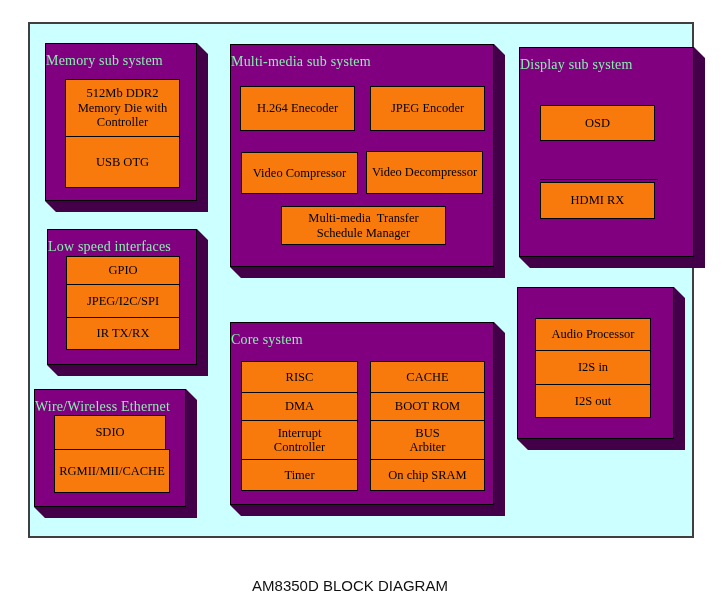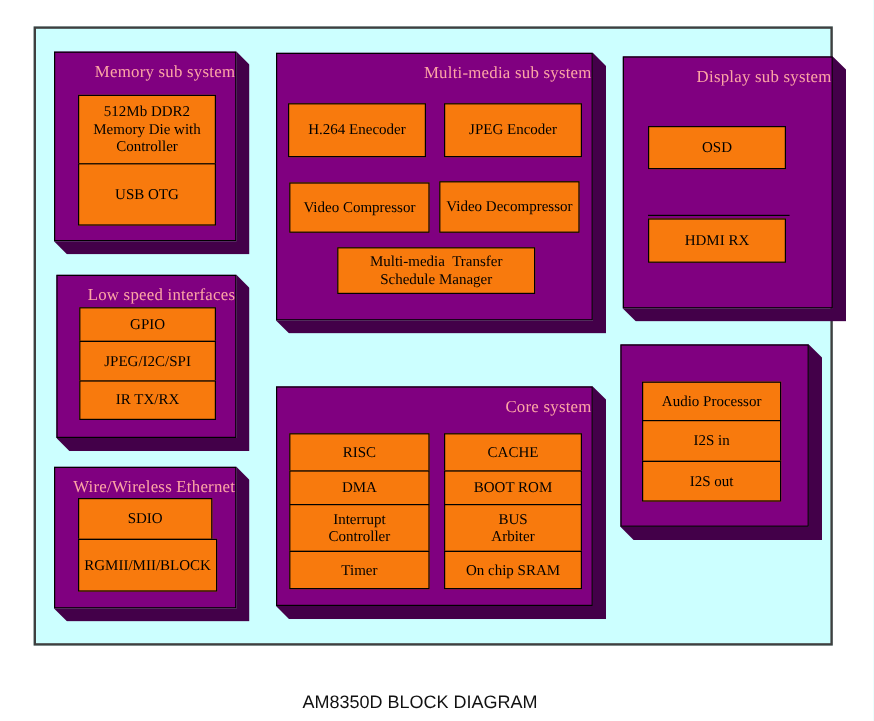--- a/index.html
+++ b/index.html
@@ -31,22 +31,22 @@
   }
   .face{
     position:absolute;inset:0;
     background:var(--block,#800080);
     border:1.5px solid #000;
     box-sizing:border-box;
     z-index:1;
   }
   .btitle{
     position:absolute;top:9px;left:0;right:0;
-    text-align:right;
-    font-size:14px;color:#fca5a5;
+    text-align:left;
+    font-size:14px;color:#86efac;
     letter-spacing:0.2px;
   }
   .obox{
     position:absolute;
     background:var(--box,#f87a0d);
     border:1.5px solid #000;
     box-sizing:border-box;
     display:flex;align-items:center;justify-content:center;
     text-align:center;
   }
@@ -130,29 +130,29 @@
       </div>
       <div class="obox" style="left:18px;top:54px;width:114px;height:34px">
         <span class="olabel">JPEG/I2C/SPI</span>
       </div>
       <div class="obox" style="left:18px;top:87px;width:114px;height:33px">
         <span class="olabel">IR TX/RX</span>
       </div>
     </div>
   </div>
 
-  <div class="block" style="left:15px;top:365px;width:152px;height:118px">
+  <div class="block" style="left:4px;top:365px;width:152px;height:118px">
     <div class="extrude"></div>
     <div class="face">
       <div class="btitle">Wire/Wireless Ethernet</div>
       <div class="obox" style="left:19px;top:25px;width:112px;height:35px">
         <span class="olabel">SDIO</span>
       </div>
       <div class="obox" style="left:19px;top:59px;width:116px;height:44px">
-        <span class="olabel">RGMII/MII/BLOCK</span>
+        <span class="olabel">RGMII/MII/CACHE</span>
       </div>
     </div>
   </div>
 
   <div class="block" style="left:200px;top:298px;width:264px;height:183px">
     <div class="extrude"></div>
     <div class="face">
       <div class="btitle">Core system</div>
       <div class="obox" style="left:10px;top:38px;width:117px;height:32px">
         <span class="olabel">RISC</span>

